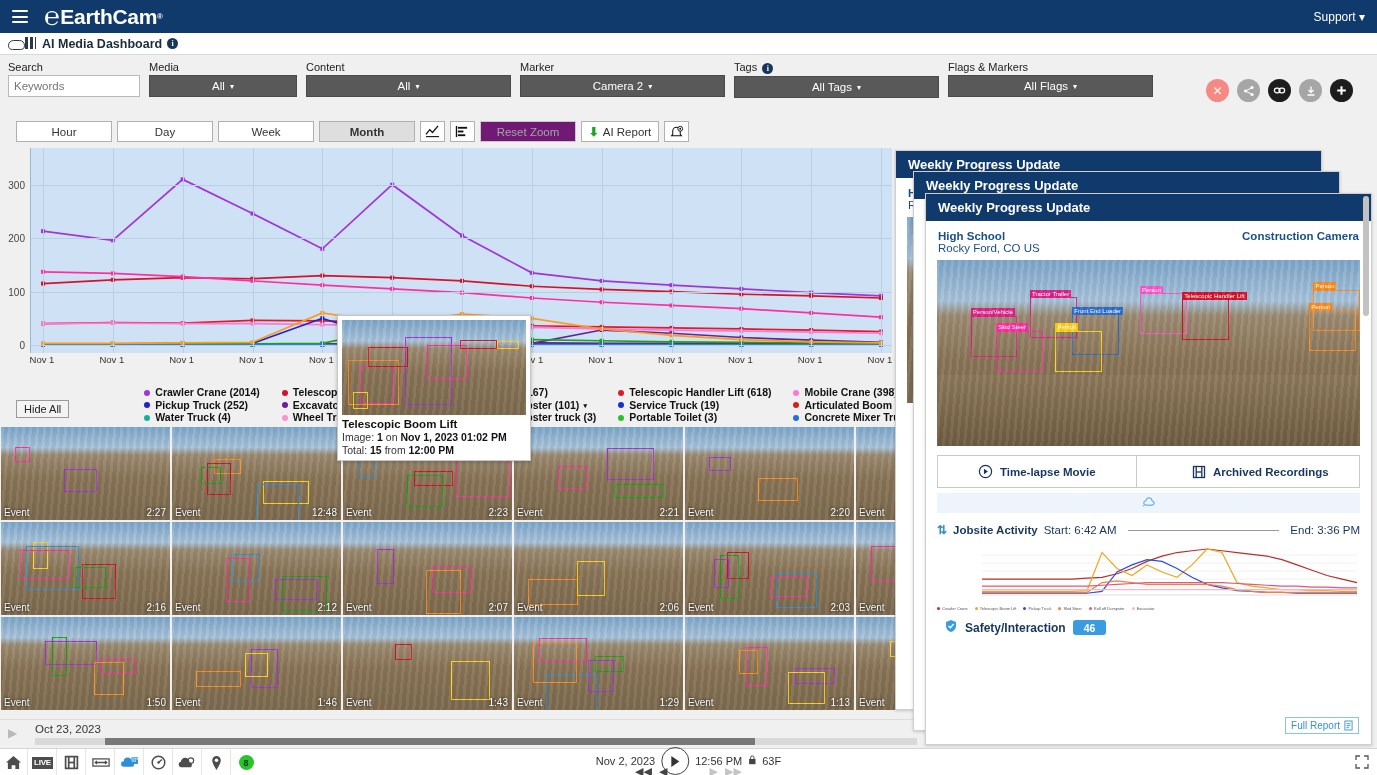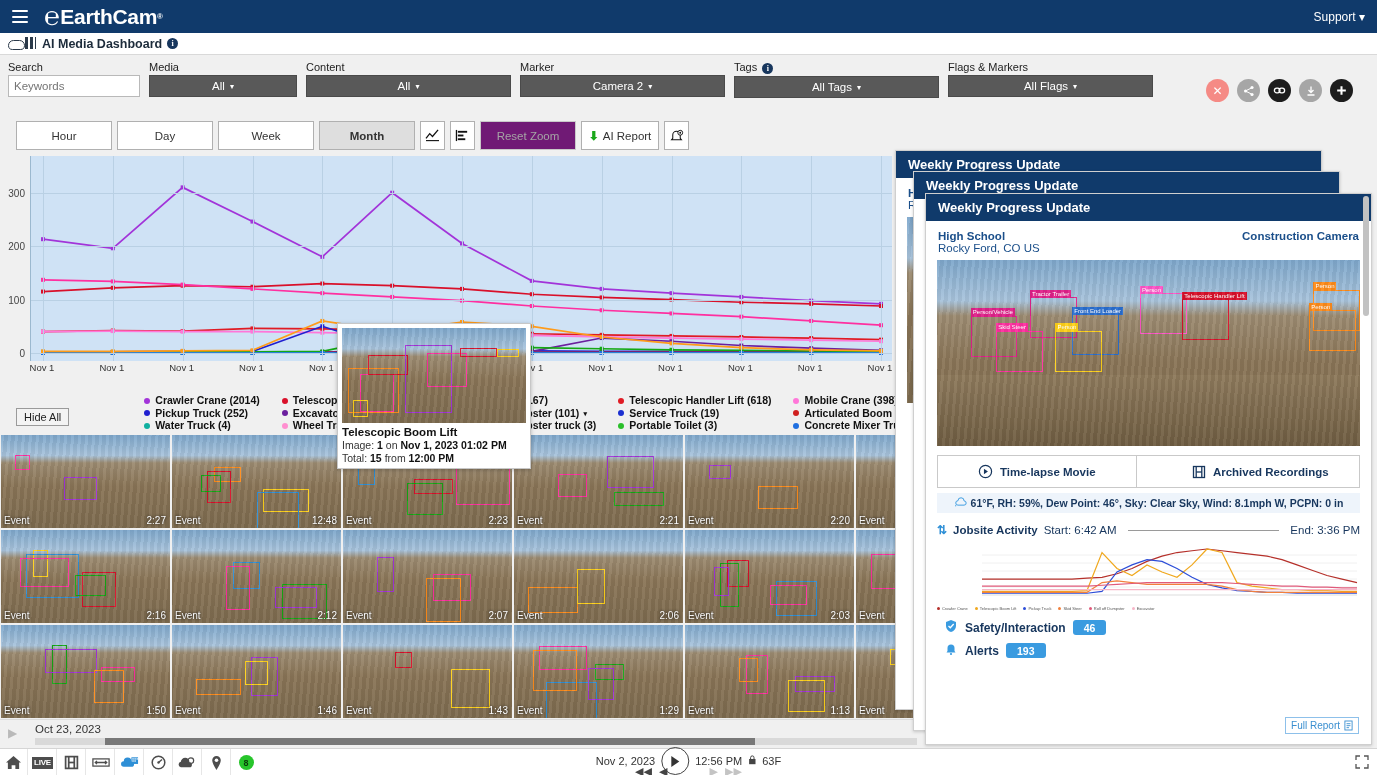--- a/index.html
+++ b/index.html
@@ -65,21 +65,21 @@
   }
   .actionicons { position:absolute; right:24px; top:24px; display:flex; gap:8px; }
   .abtn { width:23px; height:23px; border-radius:50%; display:flex; align-items:center; justify-content:center; color:#fff; font-size:12px; cursor:pointer;}
   .abtn.red { background:#f58a85; }
   .abtn.gray { background:#a6a6a6; }
   .abtn.dark { background:#1d1d1d; }
 
   
   .toolbar { display:flex; align-items:center; padding:4px 0 6px 16px; background:#f0f0f0; gap:5px;}
   .tbtn {
-    height:29px; min-width:96px; border:1px solid #b0b0b0; background:#fff; font-size:11.5px;
+    height:21px; min-width:96px; border:1px solid #b0b0b0; background:#fff; font-size:11.5px;
     display:flex; align-items:center; justify-content:center; cursor:pointer; color:#333;
   }
   .tbtn.active { background:#dedede; font-weight:bold; }
   .tbtn.icon { min-width:25px; width:25px; }
   .tbtn.disabled { color:#a5a5a5; background:#701a75; border-color:#c9c9c9; }
   .tbtn.report { min-width:78px; gap:4px; }
   .dlarrow { color:#1aa81a; font-size:12px; font-weight:bold; }
 
   
   .chartwrap { position:relative; margin:0 0 0 0; height:235px; }
@@ -903,21 +903,20 @@
       </div>
     </div>
 
     <div class="weather">
       <span>
         <svg width="14" height="11" viewBox="0 0 16 12" style="vertical-align:-1px">
             <path d="M4.5 9h7a2.4 2.4 0 000-4.8A3.4 3.4 0 004.5 4 2.5 2.5 0 004.5 9z" fill="none" stroke="#3a9be0" stroke-width="1.1"></path>
             <path d="M2 8.5c.8.8.8 1.6 0 2.2-.8-.6-.8-1.4 0-2.2z" fill="#3a9be0"></path>
           </svg>
       </span>
-      <span>61°F, RH: 59%, Dew Point: 46°, Sky: Clear Sky, Wind: 8.1mph W, PCPN: 0 in</span>
     </div>
 
     <div class="activity">
       <span class="arrowud">⇅</span>
       <span>Jobsite Activity</span>
       <span class="norm">Start: 6:42 AM</span>
       <span class="line"></span>
       <span class="norm">End: 3:36 PM</span>
     </div>
 
@@ -949,30 +948,20 @@
     <div class="statline">
       <span class="shield">
         <svg width="14" height="14" viewBox="0 0 14 14">
             <path d="M7 1l5 2v4c0 3-2.2 5.3-5 6-2.8-.7-5-3-5-6V3l5-2z" fill="#3a9be0"></path>
             <path d="M4.5 7l1.8 1.8L9.7 5" stroke="#fff" stroke-width="1.3" fill="none"></path>
           </svg>
       </span>
       <span>Safety/Interaction</span>
       <span class="pill">46</span>
     </div>
-    <div class="statline">
-      <span class="shield">
-        <svg width="14" height="14" viewBox="0 0 14 14">
-            <path d="M3.5 9V6a3.5 3.5 0 017 0v3l1 1.4h-9L3.5 9z" fill="#3a9be0"></path>
-            <circle cx="7" cy="12" r="1.1" fill="#3a9be0"></circle>
-          </svg>
-      </span>
-      <span>Alerts</span>
-      <span class="pill">193</span>
-    </div>
 
     <div class="fullreport">
       <span>Full Report</span>
       <svg width="9" height="11" viewBox="0 0 10 12">
           <rect x="1" y="1" width="8" height="10" fill="none" stroke="#3a8fd0" stroke-width="1"></rect>
           <line x1="2.8" y1="4" x2="7.2" y2="4" stroke="#3a8fd0"></line>
           <line x1="2.8" y1="6.2" x2="7.2" y2="6.2" stroke="#3a8fd0"></line>
           <line x1="2.8" y1="8.4" x2="5.6" y2="8.4" stroke="#3a8fd0"></line>
         </svg>
     </div>

